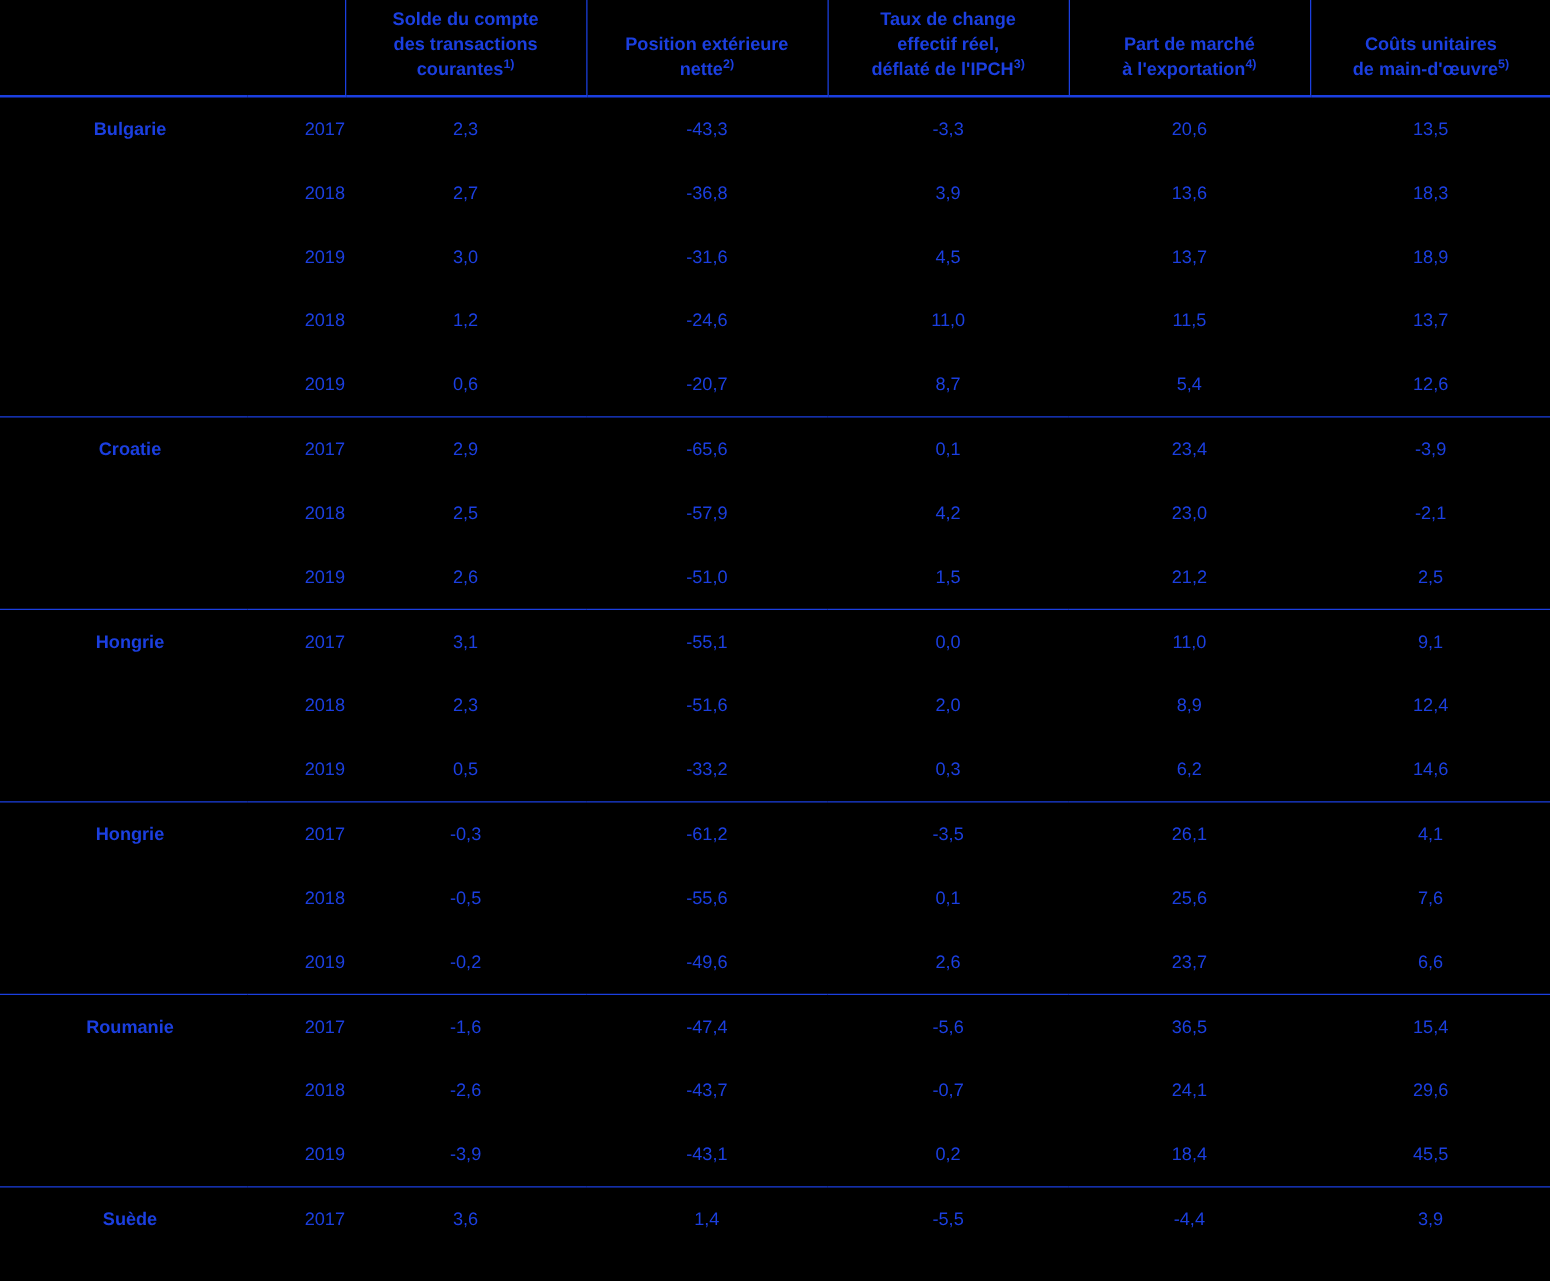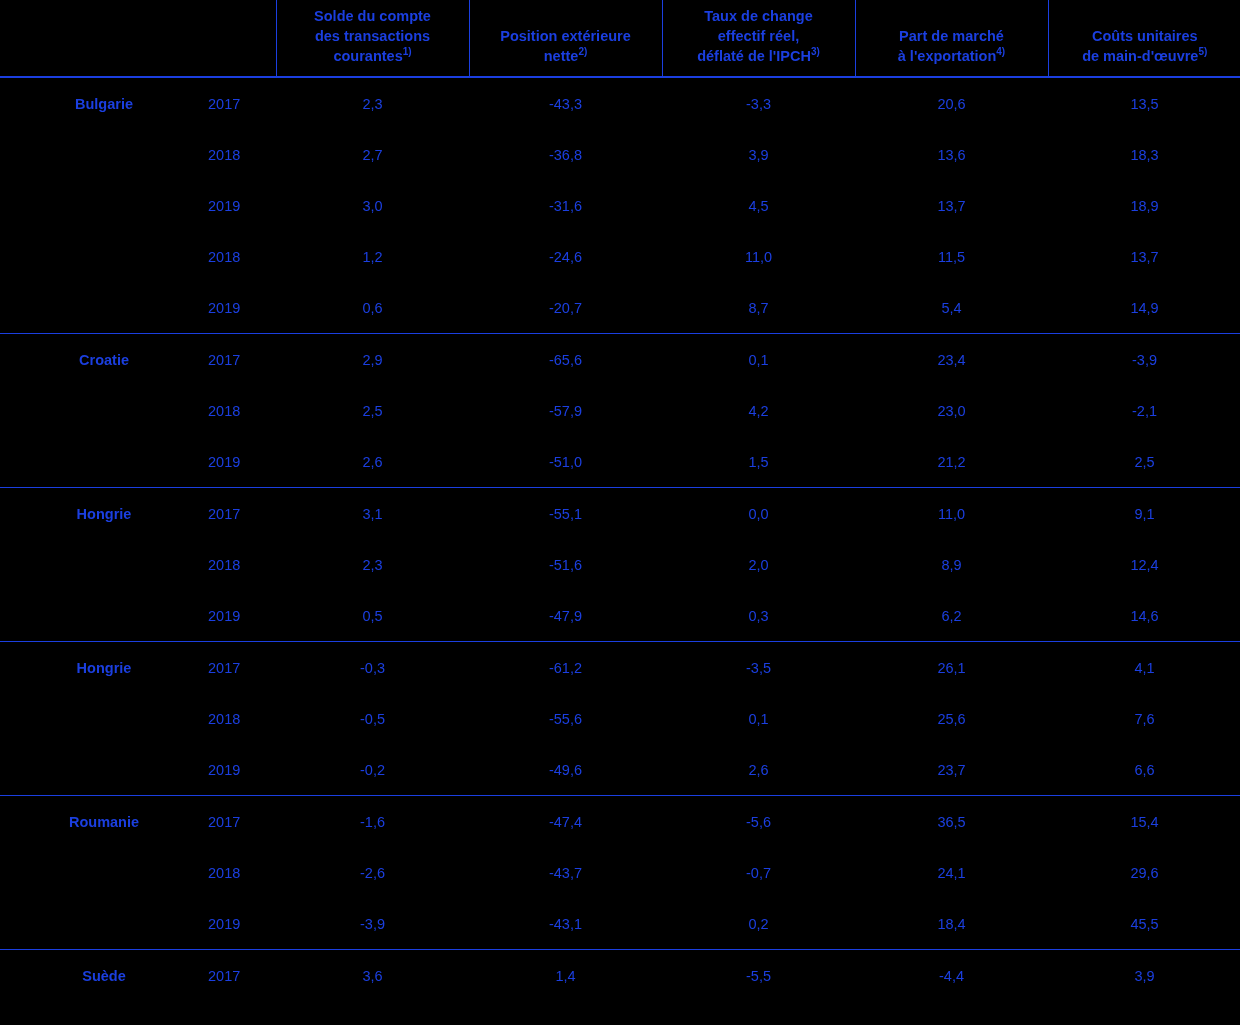--- a/index.html
+++ b/index.html
@@ -59,21 +59,21 @@
     vertical-align: middle;
     text-align: center;
     font-weight: normal;
   }
   tbody td.country {
     text-align: center;
     padding-left: 10px;
     font-weight: bold;
   }
   tbody td.year {
-    text-align: left;
+    text-align: right;
     padding-left: 10px;
   }
   tbody tr.group-start td {
     border-top: 1.5px solid #1b3fe0;
   }
 </style>
 </head>
 <body>
 
 <div id="sheet">
@@ -145,21 +145,21 @@
           <td class="value">11,5</td>
           <td class="value">13,7</td>
         </tr>
         <tr>
           <td class="country"></td>
           <td class="year">2019</td>
           <td class="value">0,6</td>
           <td class="value">-20,7</td>
           <td class="value">8,7</td>
           <td class="value">5,4</td>
-          <td class="value">14,9</td>
+          <td class="value">12,6</td>
         </tr>
         <tr class="group-start">
           <td class="country">Croatie</td>
           <td class="year">2017</td>
           <td class="value">2,9</td>
           <td class="value">-65,6</td>
           <td class="value">0,1</td>
           <td class="value">23,4</td>
           <td class="value">-3,9</td>
         </tr>
@@ -196,21 +196,21 @@
           <td class="value">2,3</td>
           <td class="value">-51,6</td>
           <td class="value">2,0</td>
           <td class="value">8,9</td>
           <td class="value">12,4</td>
         </tr>
         <tr>
           <td class="country"></td>
           <td class="year">2019</td>
           <td class="value">0,5</td>
-          <td class="value">-47,9</td>
+          <td class="value">-33,2</td>
           <td class="value">0,3</td>
           <td class="value">6,2</td>
           <td class="value">14,6</td>
         </tr>
         <tr class="group-start">
           <td class="country">Hongrie</td>
           <td class="year">2017</td>
           <td class="value">-0,3</td>
           <td class="value">-61,2</td>
           <td class="value">-3,5</td>

